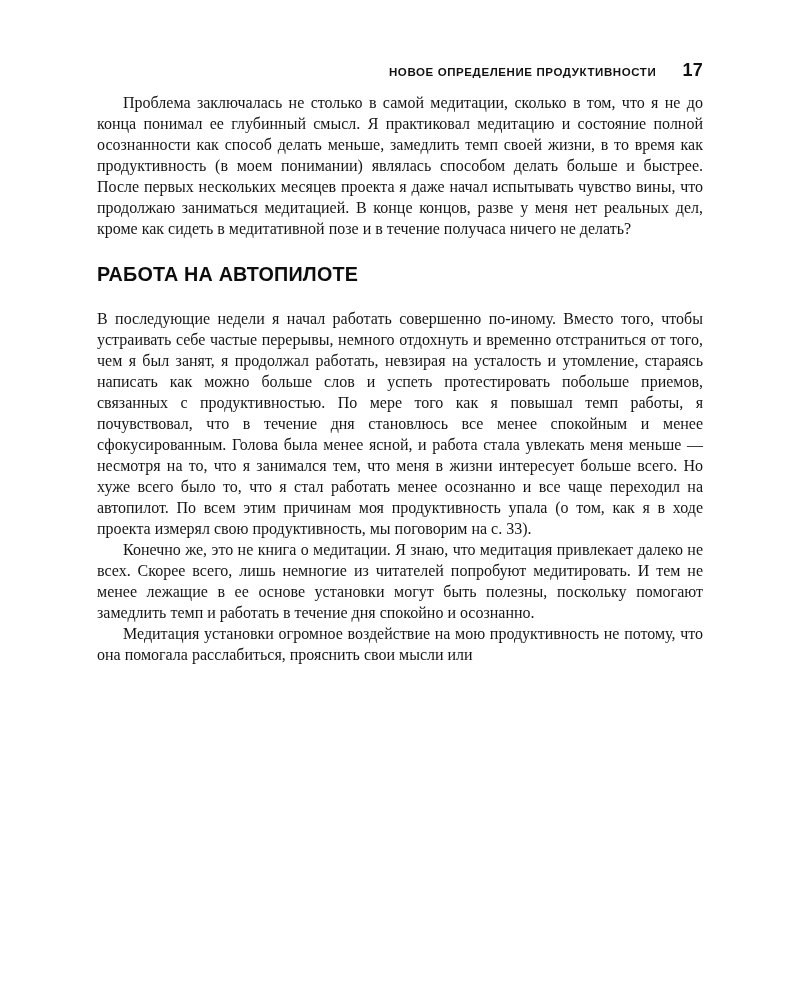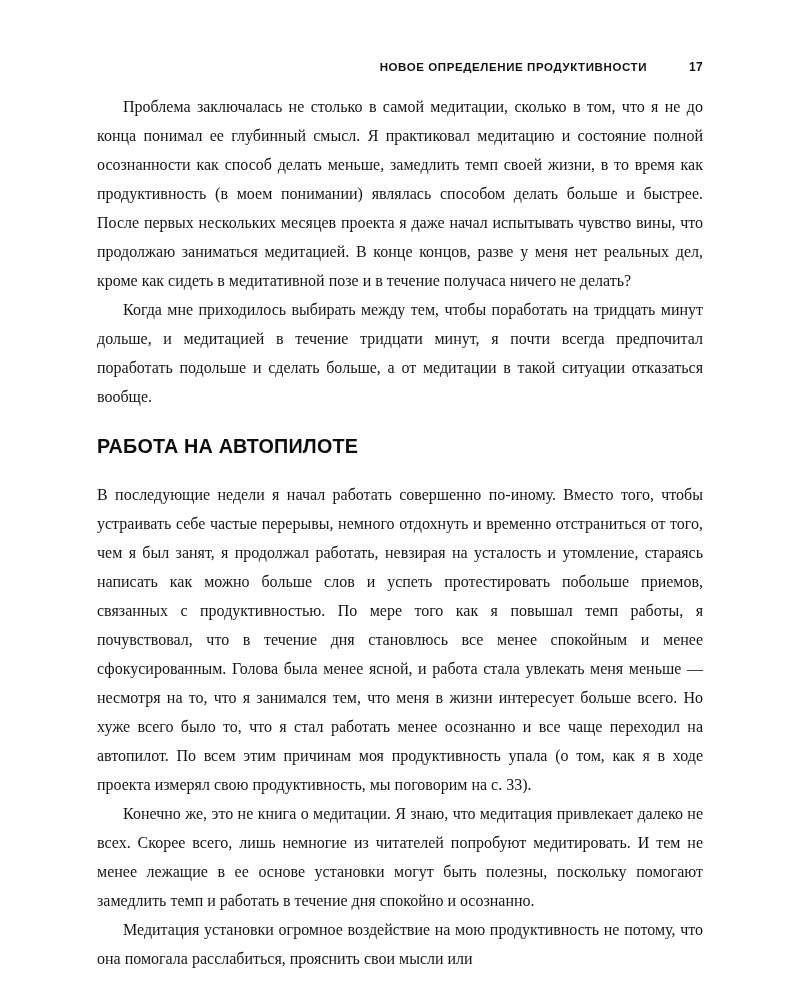--- a/index.html
+++ b/index.html
@@ -14,45 +14,45 @@
     background: #ffffff;
     overflow: hidden;
     color: #111111;
   }
   .running-header {
     position: absolute;
     top: 60px;
     right: 97px;
     display: flex;
     align-items: baseline;
-    gap: 42px;
+    gap: 26px;
     font-family: "Liberation Sans", sans-serif;
     font-weight: 700;
     color: #111111;
     white-space: nowrap;
   }
   .running-title {
     font-size: 11.5px;
     letter-spacing: 0.6px;
   }
   .page-number {
-    font-size: 12px;
+    font-size: 18px;
     letter-spacing: 0.3px;
   }
   .content {
     position: absolute;
     left: 97px;
     top: 92px;
     width: 606px;
   }
   .content p {
     margin: 0;
     font-family: "Liberation Serif", "DejaVu Serif", serif;
     font-size: 16px;
-    line-height: 29px;
+    line-height: 21px;
     text-align: justify;
     text-indent: 26px;
     color: #151515;
     hyphens: auto;
     -webkit-hyphens: auto;
   }
   .content p.no-indent {
     text-indent: 0;
     margin-top: 22px;
   }
@@ -75,21 +75,20 @@
 
   <div class="running-header">
     <span class="running-title">НОВОЕ ОПРЕДЕЛЕНИЕ ПРОДУКТИВНОСТИ</span>
     <span class="page-number">17</span>
   </div>
 
   <div class="content">
 
     <p>Проблема заключалась не столько в самой медитации, сколько в том, что я не до конца понимал ее глубинный смысл. Я практиковал медитацию и состояние полной осознанности как способ делать меньше, замедлить темп своей жизни, в то время как продуктивность (в моем понимании) являлась способом делать больше и быстрее. После первых нескольких месяцев проекта я даже начал испытывать чувство вины, что продолжаю заниматься медитацией. В конце концов, разве у меня нет реальных дел, кроме как сидеть в медитативной позе и в течение получаса ничего не делать?</p>
 
-    <p>Когда мне приходилось выбирать между тем, чтобы поработать на тридцать минут дольше, и медитацией в течение тридцати минут, я почти всегда предпочитал поработать подольше и сделать больше, а от медитации в такой ситуации отказаться вообще.</p>
 
 
     <h2 class="section-heading">РАБОТА НА АВТОПИЛОТЕ</h2>
 
     <p class="no-indent">В последующие недели я начал работать совершенно по-иному. Вместо того, чтобы устраивать себе частые перерывы, немного отдохнуть и временно отстраниться от того, чем я был занят, я продолжал работать, невзирая на усталость и утомление, стараясь написать как можно больше слов и успеть протестировать побольше приемов, связанных с продуктивностью. По мере того как я повышал темп работы, я почувствовал, что в течение дня становлюсь все менее спокойным и менее сфокусированным. Голова была менее ясной, и работа стала увлекать меня меньше — несмотря на то, что я занимался тем, что меня в жизни интересует больше всего. Но хуже всего было то, что я стал работать менее осознанно и все чаще переходил на автопилот. По всем этим причинам моя продуктивность упала (о том, как я в ходе проекта измерял свою продуктивность, мы поговорим на с. 33).</p>
 
     <p>Конечно же, это не книга о медитации. Я знаю, что медитация привлекает далеко не всех. Скорее всего, лишь немногие из читателей попробуют медитировать. И тем не менее лежащие в ее основе установки могут быть полезны, поскольку помогают замедлить темп и работать в течение дня спокойно и осознанно.</p>
 
     <p>Медитация установки огромное воздействие на мою продуктивность не потому, что она помогала расслабиться, прояснить свои мысли или</p>
 

